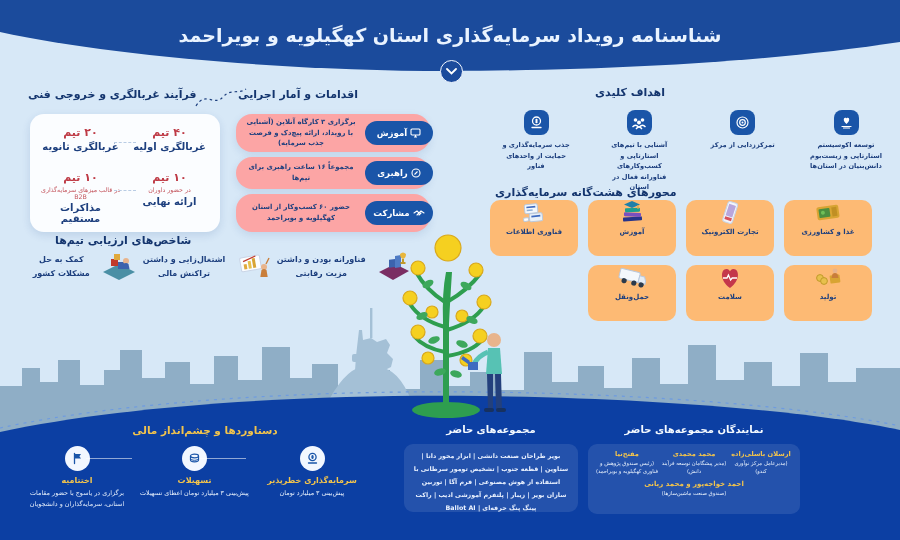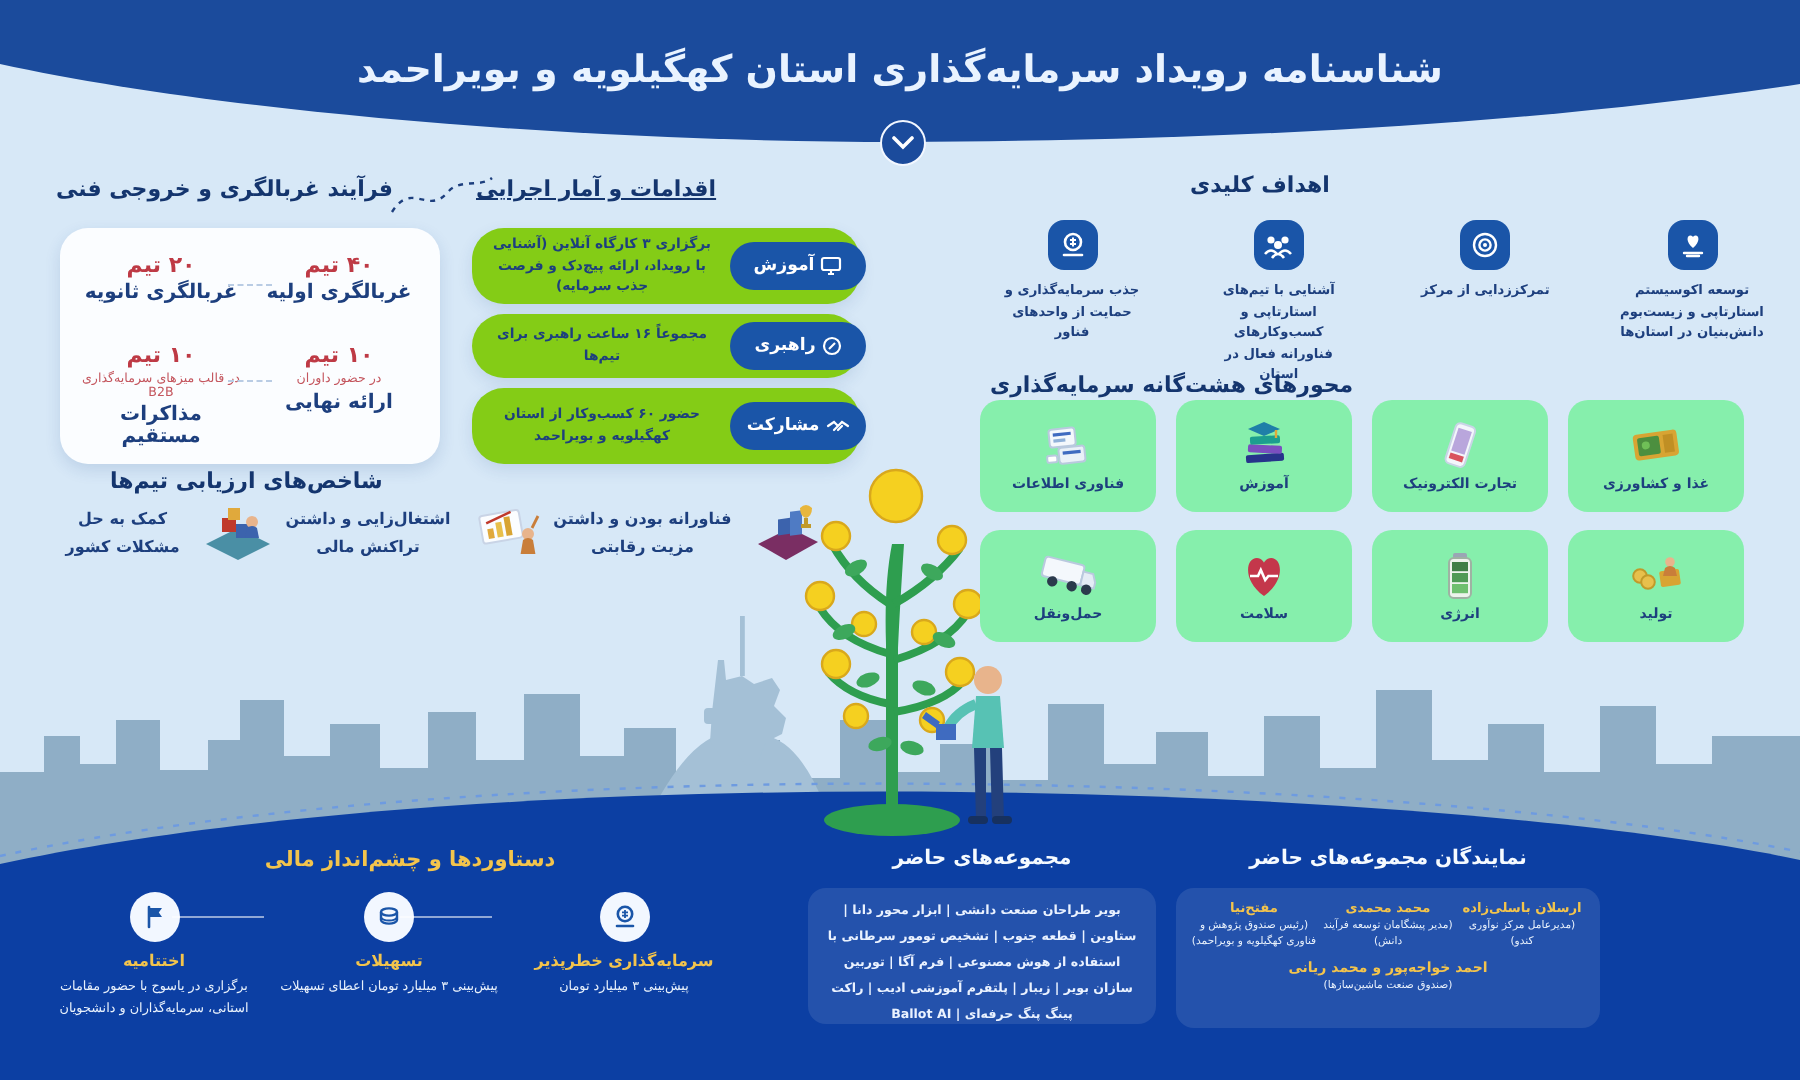--- a/index.html
+++ b/index.html
@@ -28,43 +28,43 @@
                  padding:10px 6px 6px; }
   .screen-cell { text-align:center; padding:2px 3px; }
   .screen-count { color:#BE3A45; font-weight:800; font-size:11px; }
   .screen-sub { color:#C4565E; font-size:6.3px; margin-top:2px; min-height:8px; }
   .screen-label { color:#1D3F7E; font-weight:800; font-size:10px; margin-top:2px; }
   .screen-dash { position:absolute; width:22px; border-top:1px dashed #B9CCE4; left:84px; }
 
   
   .action-rows { position:absolute; left:236px; top:114px; width:194px;
                  display:flex; flex-direction:column; gap:5px; }
-  .action-row { position:relative; background:#84cc16; border-radius:16px;
+  .action-row { position:relative; background:#fca5a5; border-radius:16px;
                 box-shadow:0 3px 8px rgba(30,70,140,.12); display:flex; align-items:center; }
   .action-text { color:#1D3F7E; font-size:6.9px; font-weight:700; line-height:1.55;
                  text-align:center; padding:4px 72px 4px 8px; width:100%; }
   .action-pill { position:absolute; right:-3px; top:50%; transform:translateY(-50%);
                  height:24px; min-width:68px; background:#1A55A8; border-radius:13px;
                  display:flex; align-items:center; justify-content:center; gap:3px;
                  color:#fff; font-size:8.6px; font-weight:800; padding:0 7px; }
 
   
   .goals-row { position:absolute; left:500px; top:110px; width:382px;
                display:flex; justify-content:space-between; }
   .goal-item { width:72px; display:flex; flex-direction:column; align-items:center; }
   .goal-icon { width:25px; height:25px; border-radius:8px; background:#1A55A8;
                display:flex; align-items:center; justify-content:center; }
   .goal-label { margin-top:5px; color:#1D3F7E; font-size:6.6px; font-weight:700;
                 text-align:center; line-height:1.6; }
 
   
   .axes-grid { position:absolute; left:490px; top:200px; width:382px;
                display:grid; grid-template-columns:repeat(4,1fr); gap:9px 10px; }
-  .axis-card { height:56px; background:#86efac; border-radius:10px;
-               display:flex; flex-direction:column; align-items:center; justify-content:center; gap:2px; }
+  .axis-card { height:56px; background:#fdba74; border-radius:10px;
+               display:flex; flex-direction:column; align-items:center; gap:2px; }
   .axis-label { color:#1D3F7E; font-size:7px; font-weight:800; text-align:center; }
 
   
   .eval-row { position:absolute; left:28px; top:250px; width:385px;
               display:flex; justify-content:space-between; }
   .eval-item { display:flex; align-items:center; gap:4px; }
   .eval-label { color:#1D3F7E; font-size:8px; font-weight:800; text-align:center; line-height:1.7; }
 
   
   .ach-row { position:absolute; left:22px; top:446px; width:345px; display:flex; justify-content:space-between; }
@@ -180,21 +180,21 @@
       <div class="screen-sub">در حضور داوران</div>
       <div class="screen-label">ارائه نهایی</div>
     </div>
     <div class="screen-cell">
       <div class="screen-count">۱۰ تیم</div>
       <div class="screen-sub">در قالب میزهای سرمایه‌گذاری B2B</div>
       <div class="screen-label">مذاکرات مستقیم</div>
     </div>
   </div>
 
-  <div class="abs sec-title" style="left:238px;top:88px;width:192px;text-decoration:underline;">اقدامات و آمار اجرایی</div>
+  <div class="abs sec-title" style="left:238px;top:88px;width:192px;">اقدامات و آمار اجرایی</div>
   <div class="action-rows">
     <div class="action-row" style="height:38px;">
       <div class="action-text">برگزاری ۳ کارگاه آنلاین (آشنایی با رویداد، ارائه پیچ‌دک و فرصت جذب سرمایه)</div>
       <div class="action-pill">
         <span>
             <svg width="11" height="10" viewBox="0 0 11 10">
               <rect x="1" y="1" width="9" height="6" rx="1" fill="none" stroke="#fff" stroke-width="1.1"></rect>
               <path d="M4,9 h3 M5.5,7 v2" stroke="#fff" stroke-width="1.1"></path>
             </svg>
           </span>
@@ -332,32 +332,20 @@
             <rect x="19" y="10" width="10" height="8" rx="1" fill="#D8A433" transform="rotate(-8 24 14)"></rect>
             <circle cx="24" cy="6" r="2.4" fill="#E8B48C"></circle>
             <path d="M21.5,9 q2.5,-2 5,0 l1,4 h-7 Z" fill="#C97E3A"></path>
           </svg>
         </span>
       <div class="axis-label">تولید</div>
     </div>
     <div class="axis-card">
       <span>
           <svg width="34" height="26" viewBox="0 0 34 26">
-            <rect x="13.5" y="1.5" width="7" height="3" rx="1" fill="#9AA7B4"></rect>
-            <rect x="11.5" y="4" width="11" height="20" rx="2.4" fill="#EDF3EC" stroke="#9FB2A3"></rect>
-            <rect x="13" y="6" width="8" height="4.6" fill="#3F7F46"></rect>
-            <rect x="13" y="11.5" width="8" height="4.6" fill="#4F9A55"></rect>
-            <rect x="13" y="17" width="8" height="4.6" fill="#6FBF6F"></rect>
-          </svg>
-        </span>
-      <div class="axis-label">انرژی</div>
-    </div>
-    <div class="axis-card">
-      <span>
-          <svg width="34" height="26" viewBox="0 0 34 26">
             <path d="M17,23 C6,15 8,4 13.4,4 C16,4 17,6.4 17,6.4 C17,6.4 18,4 20.6,4 C26,4 28,15 17,23 Z" fill="#C4374B"></path>
             <path d="M10,13 h4 l1.4,-3 l2.2,5 l1.6,-2 h4.8" stroke="#fff" stroke-width="1.3" fill="none"></path>
           </svg>
         </span>
       <div class="axis-label">سلامت</div>
     </div>
     <div class="axis-card">
       <span>
           <svg width="34" height="26" viewBox="0 0 34 26">
             <g transform="rotate(14 17 13)">

